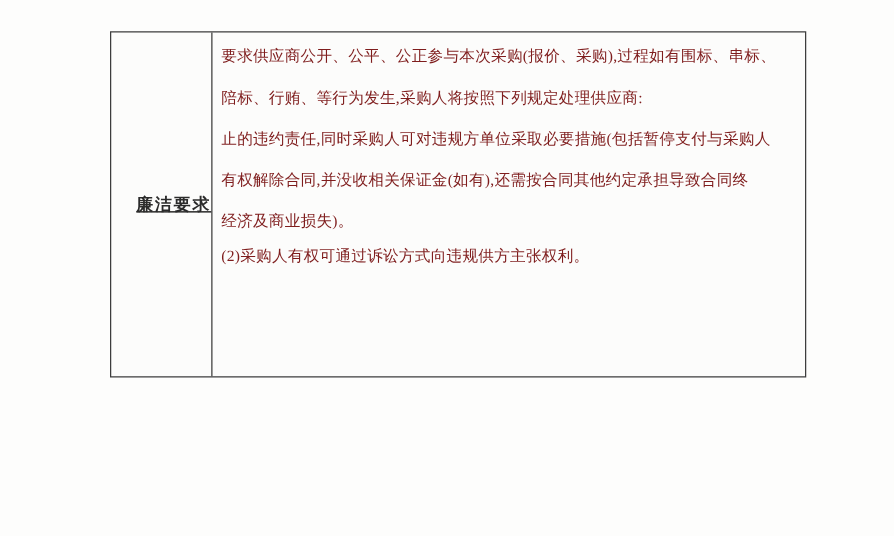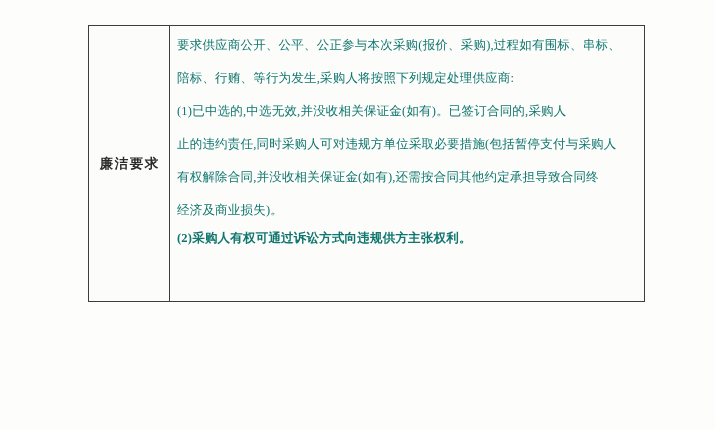--- a/index.html
+++ b/index.html
@@ -27,22 +27,23 @@
     box-sizing: border-box;
     display: flex;
     background: #fcfcfb;
   }
   .header-cell {
     width: 81px;
     border-right: 1.5px solid #3d3d3d;
     box-sizing: border-box;
     display: flex;
     align-items: center;
-    justify-content: center;
+    justify-content: flex-end;
     flex: none;
+    text-decoration: underline;
   }
   .header-label {
     font-weight: bold;
     font-size: 13.5px;
     letter-spacing: 1.5px;
     color: #2b2b2b;
     white-space: nowrap;
     text-indent: 1.5px;
   }
   .content-cell {
@@ -53,44 +54,42 @@
     color: #2e2e2e;
   }
   .para { margin: 0; }
   .para .line {
     font-size: 12.5px;
     letter-spacing: 0.2px;
     line-height: 33px;
     height: 33px;
     white-space: nowrap;
     overflow: hidden;
-    color: #0f766e;
+    color: #7f1d1d;
   }
   
   .para:nth-child(n+3) .line {
     line-height: 22.5px;
     height: 22.5px;
-    font-weight: bold;
   }
 </style>
 </head>
 <body>
 
 <div class="page">
   <div class="doc-table">
     <div class="header-cell">
       <span class="header-label">廉洁要求</span>
     </div>
     <div class="content-cell">
         <div class="para">
           <div class="line">要求供应商公开、公平、公正参与本次采购(报价、采购),过程如有围标、串标、</div>
           <div class="line">陪标、行贿、等行为发生,采购人将按照下列规定处理供应商:</div>
         </div>
         <div class="para">
-          <div class="line">(1)已中选的,中选无效,并没收相关保证金(如有)。已签订合同的,采购人</div>
           <div class="line">止的违约责任,同时采购人可对违规方单位采取必要措施(包括暂停支付与采购人</div>
           <div class="line">有权解除合同,并没收相关保证金(如有),还需按合同其他约定承担导致合同终</div>
           <div class="line">经济及商业损失)。</div>
         </div>
         <div class="para">
           <div class="line">(2)采购人有权可通过诉讼方式向违规供方主张权利。</div>
         </div>
       </div>
   </div>
 </div>

